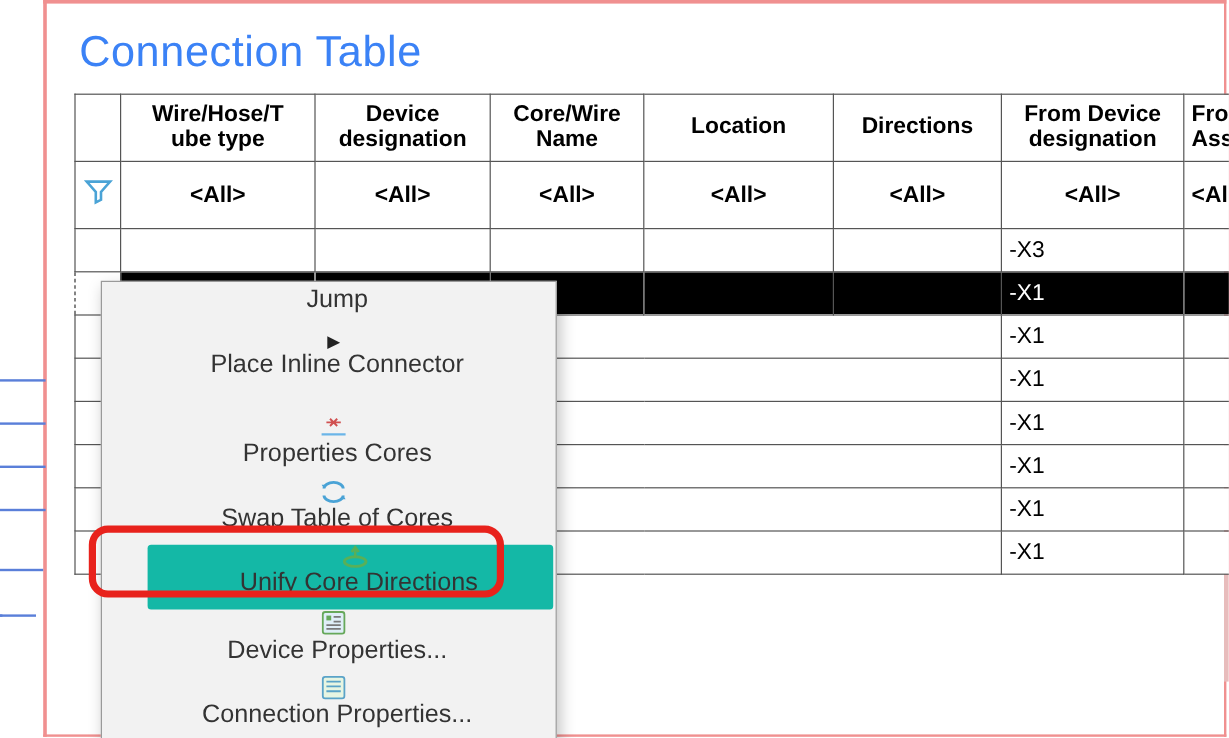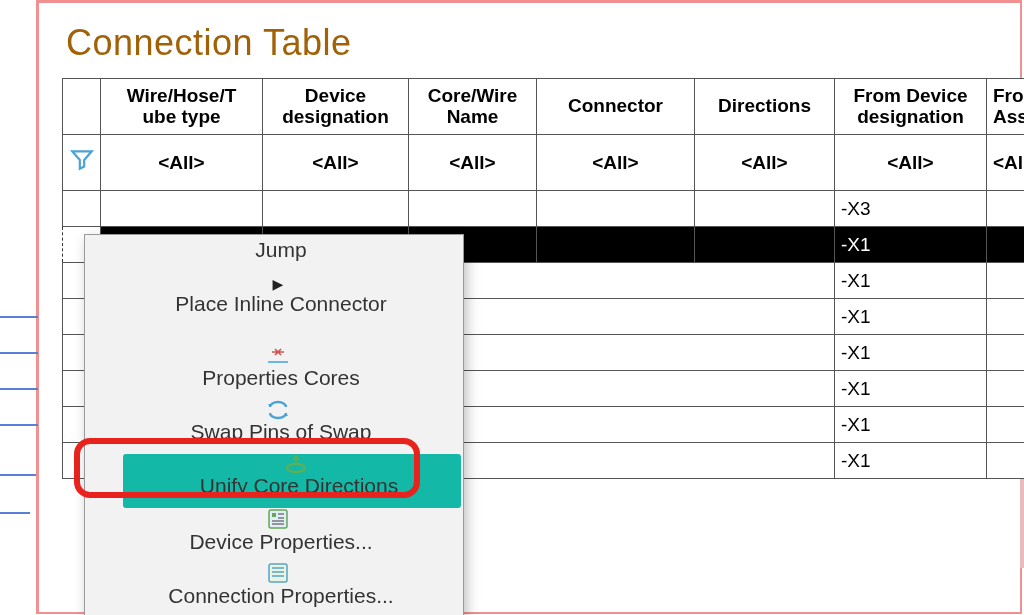--- a/index.html
+++ b/index.html
@@ -17,21 +17,21 @@
   }
   .panel-border::before{
     content:"";
     position:absolute; left:-3px; right:-2px; top:0; height:3px;
     background:#f09090;
   }
   .panel-title {
     position: absolute;
     left: 66px; top: 22px;
     font-size: 36px;
-    color: #a16207;
+    color: #3b82f6;
     font-weight: 400;
     letter-spacing: 0.5px;
   }
 
   
   table.connection {
     position: absolute;
     left: 62px; top: 78px;
     border-collapse: collapse;
     width: 960px;
@@ -158,21 +158,21 @@
       <th>
         <span>Wire/Hose/T<br>ube type</span>
       </th>
       <th>
         <span>Device<br>designation</span>
       </th>
       <th>
         <span>Core/Wire<br>Name</span>
       </th>
       <th>
-        <span>Connector</span>
+        <span>Location</span>
       </th>
       <th>
         <span>Directions</span>
       </th>
       <th>
         <span>From Device<br>designation</span>
       </th>
       <th style="text-align:left;">
         <span>Fro<br>Assig</span>
       </th>
@@ -284,21 +284,21 @@
     <span class="mi-label">Properties Cores</span>
     <span class="mi-sub"></span>
   </div>
   <div class="item">
     <span class="mi-icon">
       <svg width="24" height="20" viewBox="0 0 24 20">
           <path d="M4 7a8 5 0 0 1 16 0M20 13a8 5 0 0 1-16 0" stroke="#4aa3d6" stroke-width="2.4" fill="none"></path>
           <path d="M4 7l-2-3h4zM20 13l2 3h-4z" fill="#4aa3d6"></path>
         </svg>
     </span>
-    <span class="mi-label">Swap Pins of Swap</span>
+    <span class="mi-label">Swap Table of Cores</span>
     <span class="mi-sub"></span>
   </div>
   <div class="item hover">
     <span class="mi-icon">
       <svg width="24" height="20" viewBox="0 0 24 20">
           <ellipse cx="12" cy="14" rx="9" ry="4" fill="none" stroke="#58b058" stroke-width="2.4"></ellipse>
           <path d="M12 2v8M9 6l3-4 3 4" stroke="#58b058" stroke-width="2.2" fill="none"></path>
         </svg>
     </span>
     <span class="mi-label">Unify Core Directions</span>

